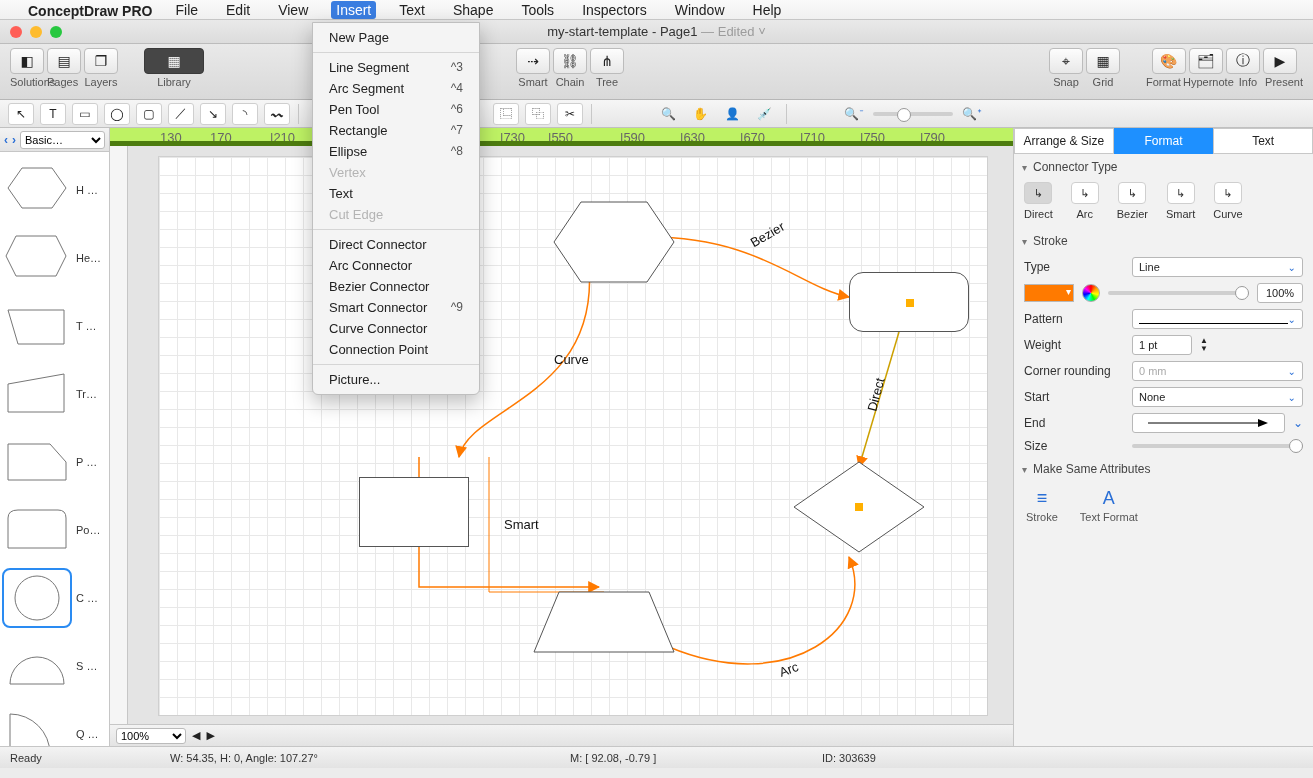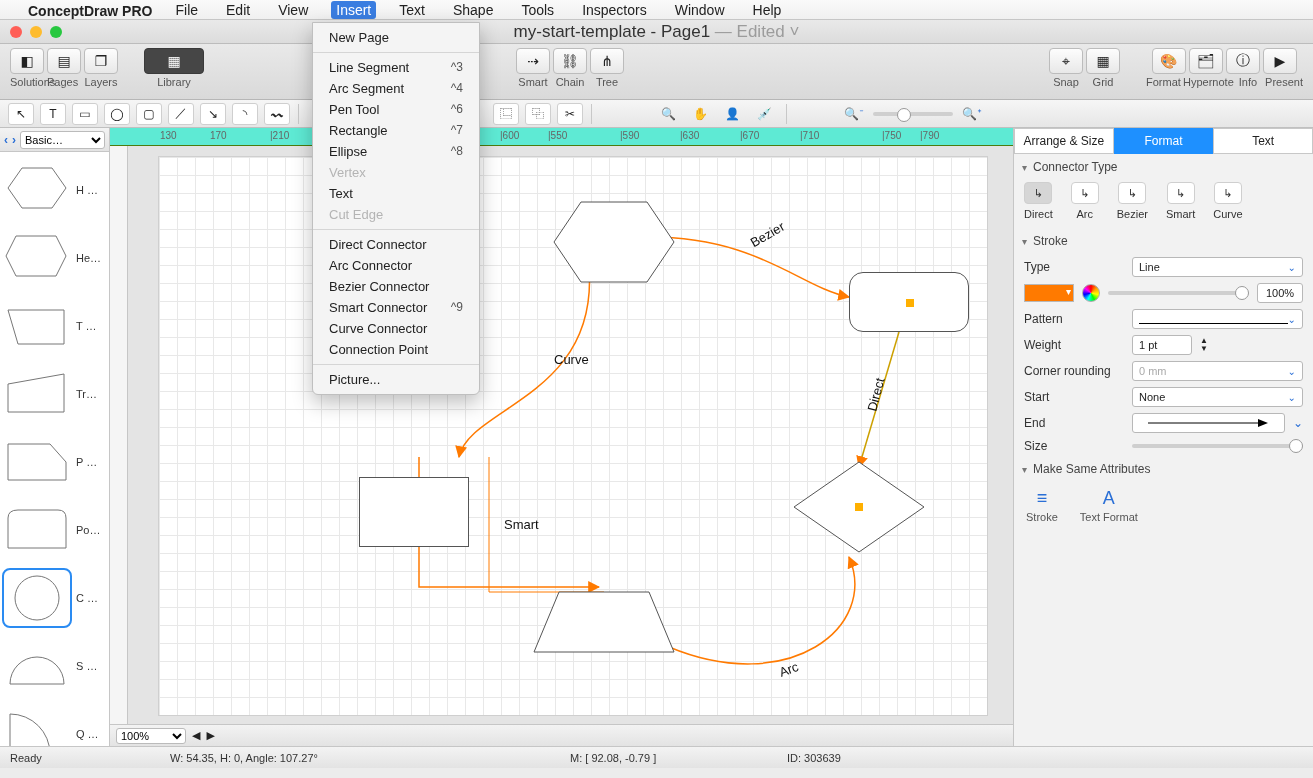--- a/index.html
+++ b/index.html
@@ -10,21 +10,21 @@
   .menubar .apple { font-size:14px; }
   .menubar .app-name { font-weight:700; }
   .menubar .mitem { padding:1px 5px; border-radius:3px; cursor:default;}
   .menubar .mitem.active { background:#3a7de0; color:#fff; }
 
   
   .titlebar { height:24px; background:linear-gradient(#e9e9e9,#dcdcdc); border-bottom:1px solid #bcbcbc; display:flex; align-items:center; position:relative; }
   .traffic { display:flex; gap:8px; padding-left:10px;}
   .traffic span{ width:12px;height:12px;border-radius:50%; display:inline-block;}
   .tl-red{background:#ff5f57;} .tl-yel{background:#febc2e;} .tl-grn{background:#28c840;}
-  .doc-title { position:absolute; left:50%; transform:translateX(-50%); font-size:17px; color:#333;}
+  .doc-title { position:absolute; left:50%; transform:translateX(-50%); font-size:13px; color:#333;}
   .doc-title .edited{ color:#9c9c9c;}
 
   
   .toolbar { height:56px; background:linear-gradient(#e9e9e9,#d9d9d9); border-bottom:1px solid #b6b6b6; display:flex; align-items:flex-start; padding:4px 10px; gap:26px;}
   .tool-group { display:flex; flex-direction:column; align-items:center; gap:2px;}
   .tool-group .icons{ display:flex; gap:3px;}
   .tbtn { width:34px; height:26px; background:linear-gradient(#fdfdfd,#e8e8e8); border:1px solid #bcbcbc; border-radius:4px; display:flex; align-items:center; justify-content:center; font-size:14px; }
   .tbtn.wide{ width:60px; background:#464646; color:#fff; border-color:#3a3a3a;}
   .tlabel{ font-size:11px; color:#555;}
   .spacer{ flex:1;}
@@ -47,21 +47,21 @@
   .lib-head .nav{ color:#2a6fd6; font-weight:700;}
   .lib-head select{ flex:1; font-size:11px; height:18px;}
   .lib-items{ flex:1; overflow:hidden; padding:4px 4px;}
   .lib-item{ display:flex; align-items:center; gap:6px; height:68px;}
   .lib-item .thumb{ width:66px;height:56px; display:flex;align-items:center;justify-content:center;}
   .lib-item .thumb.sel{ outline:2px solid #2a8bf2; border-radius:6px;}
   .lib-item .cap{ font-size:11px; color:#333; white-space:nowrap; overflow:hidden; text-overflow:ellipsis; max-width:28px;}
 
   
   .canvas-col{ flex:1; display:flex; flex-direction:column; position:relative; background:#eee;}
-  .ruler-h{ height:18px; background:#5eead4; border-bottom:1px solid #4d7c0f; font-size:10px; color:#666; position:relative; overflow:hidden;}
+  .ruler-h{ height:18px; background:#bef264; border-bottom:5px solid #4d7c0f; font-size:13px; color:#666; position:relative; overflow:hidden;}
   .ruler-h div{position:absolute;top:2px;}
   .ruler-v{ width:18px; background:#f5f5f5; border-right:1px solid #c6c6c6;}
   .canvas-wrap{ flex:1; display:flex; position:relative;}
   .canvas{ flex:1; background:#e4e4e4; position:relative; overflow:hidden;}
   .paper{ position:absolute; left:30px; top:10px; width:830px; height:560px; background:#fff;
           background-image:linear-gradient(#e8e8e8 1px,transparent 1px),linear-gradient(90deg,#e8e8e8 1px,transparent 1px);
           background-size:18px 18px; border:1px solid #cfcfcf;}
   .shape{ position:absolute; border:1px solid #555; background:#fff;}
   .conn-label{ position:absolute; font-size:13px; color:#111;}
   .canvas-footer{ height:22px; background:linear-gradient(#f3f3f3,#e3e3e3); border-top:1px solid #c6c6c6; display:flex; align-items:center; padding:0 6px; font-size:11px; gap:6px;}
@@ -309,27 +309,27 @@
       </div>
   </div>
 
   <div class="canvas-col">
     <div class="ruler-h">
       <div style="left:50px">130</div>
         <div style="left:100px">170</div>
         <div style="left:160px">|210</div>
         <div style="left:220px">|250</div>
         <div style="left:280px">|290</div>
-      <div style="left:390px">|600</div>
+      <div style="left:390px">|730</div>
         <div style="left:438px">|550</div>
         <div style="left:510px">|590</div>
         <div style="left:570px">|630</div>
       <div style="left:630px">|670</div>
         <div style="left:690px">|710</div>
-        <div style="left:772px">|750</div>
+        <div style="left:750px">|750</div>
         <div style="left:810px">|790</div>
     </div>
     <div class="canvas-wrap">
       <div class="ruler-v"></div>
       <div class="canvas">
         <div class="paper">
 
           <svg width="830" height="560" style="position:absolute;left:0;top:0;pointer-events:none">
             <defs>
                 <marker id="arr" viewBox="0 0 10 10" refX="9" refY="5" markerWidth="8" markerHeight="8" orient="auto">
@@ -486,21 +486,21 @@
           <span>Text Format</span>
         </div>
     </div>
   </div>
 </div>
 
 <div class="statusbar">
   <span class="seg">Ready</span>
   <span class="seg" style="min-width:220px">W: 54.35,  H: 0,  Angle: 107.27°</span>
   <span class="seg" style="margin-left:140px">M: [ 92.08, -0.79 ]</span>
-  <span class="seg" style="margin-left:57px">ID: 303639</span>
+  <span class="seg" style="margin-left:92px">ID: 303639</span>
 </div>
 
 <div class="dropdown" id="dropdown">
     <div class="dd-item">
       <span>New Page</span>
       <span class="sc"></span>
     </div>
     <div class="dd-sep"></div>
     <div class="dd-item">
       <span>Line Segment</span>

